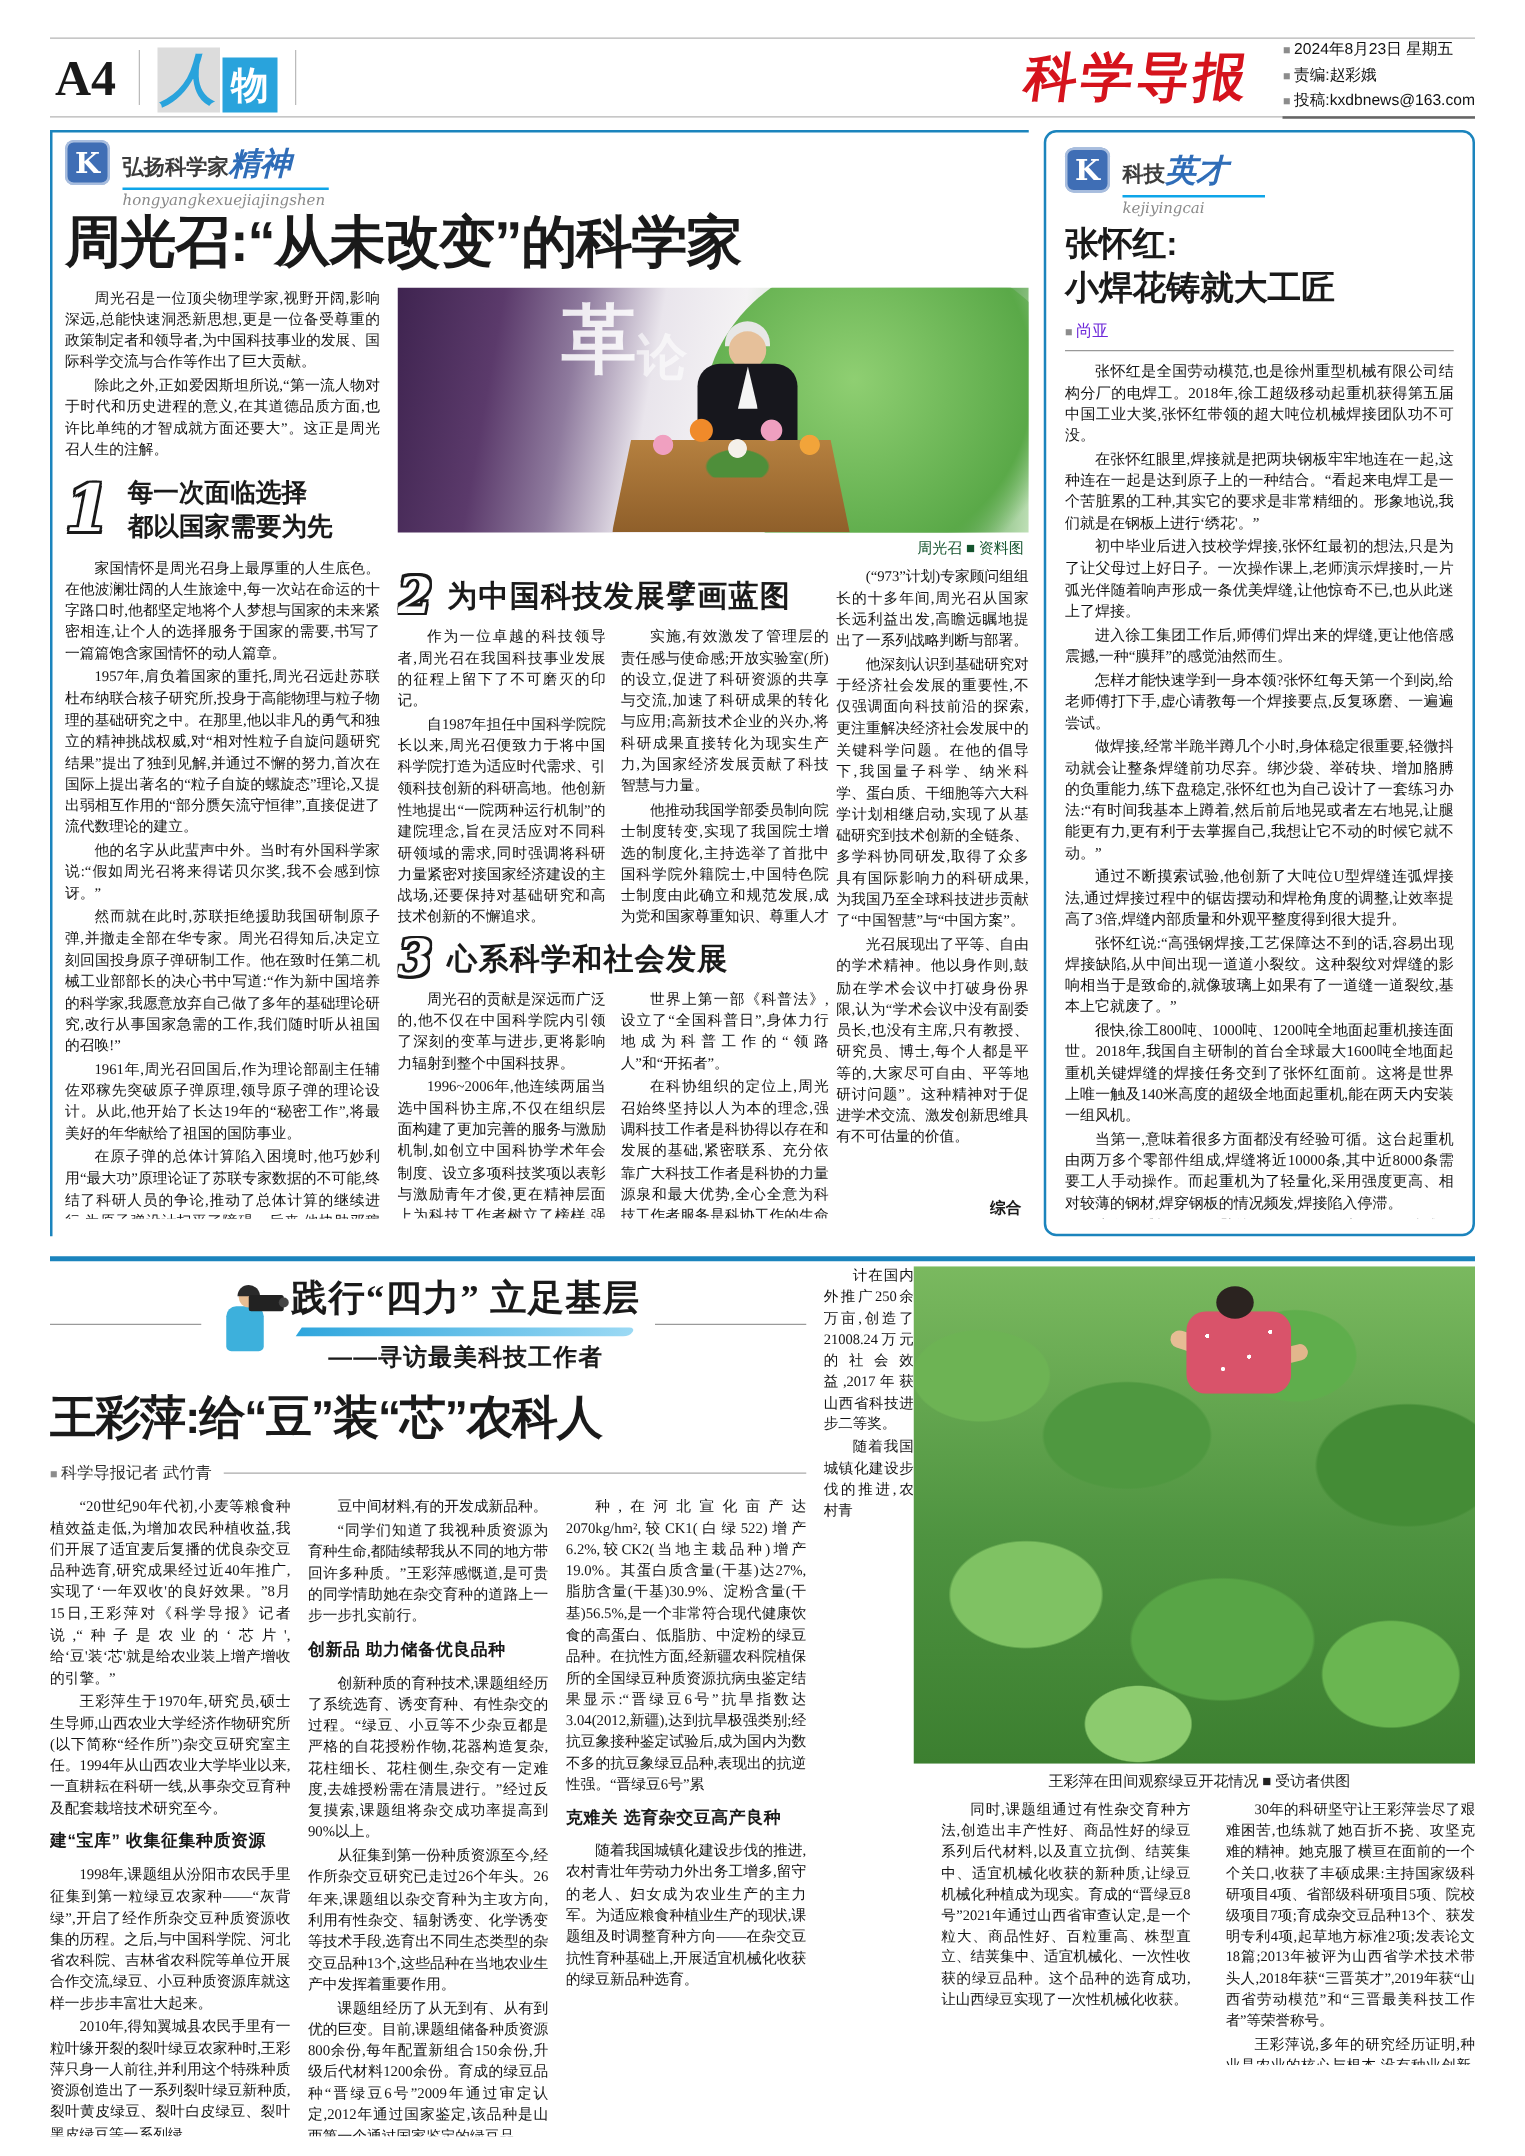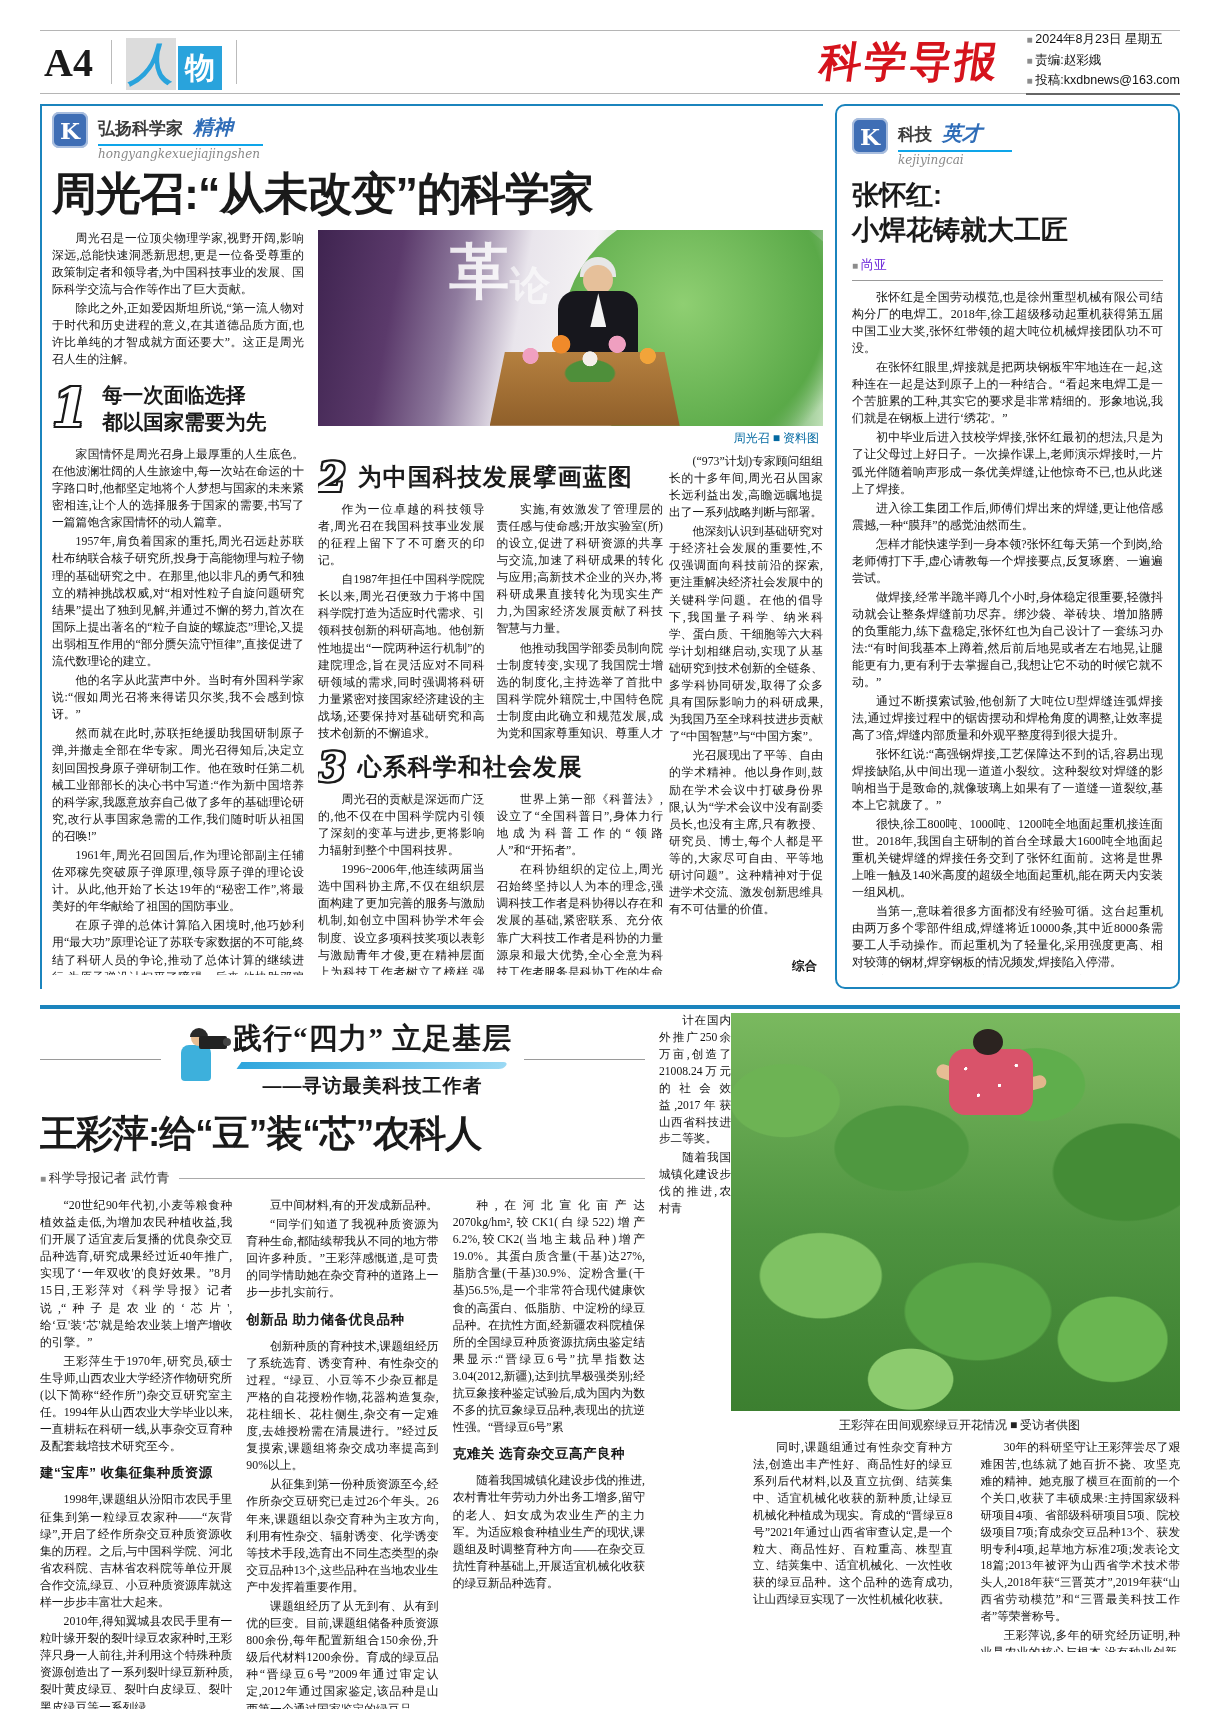--- a/index.html
+++ b/index.html
@@ -24,21 +24,21 @@
   .hd-info .sq::before{content:"■ ";color:#8c8c8c;font-size:10px;}
   .hd-info .last{border-bottom:2px solid #666;padding-bottom:2px;}
   
   .main-row{display:flex;margin-top:10px;height:885px;}
   .main-article{width:783px;flex:none;border-left:2px solid #1b84bd;border-top:2px solid #1b84bd;padding:6px 0 0 10px;box-sizing:border-box;}
   .badge-row{display:flex;align-items:flex-start;height:50px;}
   .kbadge{width:36px;height:36px;border-radius:7px;background:#3f6eb5;color:#fff;display:flex;align-items:center;justify-content:center;
           font-family:"DejaVu Serif",serif;font-weight:700;font-size:23px;box-shadow:inset 0 0 0 2px rgba(255,255,255,.55);flex:none;}
   .col-label{margin-left:10px;}
   .col-label .l1{font-size:17px;font-weight:700;color:#3c3c3c;display:flex;align-items:baseline;border-bottom:2px solid #0ea5e9;padding:2px 30px 3px 0;}
-  .col-label .script{font-family:"DejaVu Serif",serif;font-style:italic;font-weight:700;color:#2f6db8;font-size:20px;margin-left:10px;}
+  .col-label .script{font-family:"DejaVu Serif",serif;font-style:italic;font-weight:700;color:#2f6db8;font-size:25px;margin-left:0;}
   .col-label .pinyin{font-family:"DejaVu Serif",serif;font-style:italic;font-size:12px;color:#888;margin-top:1px;}
   .headline{font-size:45px;font-weight:900;letter-spacing:-1px;margin:6px 0 10px 0;line-height:1.15;}
   .main-body{display:flex;height:745px;}
   .art p{margin:0 0 2px 0;text-indent:2em;font-size:11.8px;line-height:1.45;text-align:justify;
          font-family:"Liberation Serif","DejaVu Serif",serif;color:#141414;}
   .mcol-left{width:252px;flex:none;overflow:hidden;height:100%;}
   .main-right{flex:1;margin-left:14px;display:flex;flex-direction:column;overflow:hidden;}
   .secnum{font-family:"DejaVu Serif",serif;font-style:italic;font-weight:700;color:#fff;line-height:1;flex:none;
           text-shadow:-2px -2px 0 #1a1a1a,2px -2px 0 #1a1a1a,-2px 2px 0 #1a1a1a,2px 2px 0 #1a1a1a,0 2px 0 #1a1a1a,2px 0 0 #1a1a1a,0 -2px 0 #1a1a1a,-2px 0 0 #1a1a1a;}
   .sec1-head{display:flex;align-items:center;gap:14px;margin:12px 0 10px 0;}
@@ -57,21 +57,21 @@
   .mp-suit{position:absolute;left:8px;top:34px;width:80px;height:100px;border-radius:18px 18px 0 0;background:#17171d;}
   .mp-shirt{position:absolute;left:40px;top:36px;width:16px;height:34px;background:#f4f4f4;clip-path:polygon(50% 0,100% 100%,0 100%);}
   .mp-podium{position:absolute;left:34%;bottom:0;width:190px;height:74px;background:linear-gradient(180deg,#b5803f,#8f5f2a);clip-path:polygon(8% 0,92% 0,100% 100%,0 100%);}
   .mp-flowers{position:absolute;left:37%;bottom:44px;width:170px;height:58px;
      background:radial-gradient(14px 14px at 15% 55%,#f0a0c0 0 55%,transparent 60%),
                 radial-gradient(16px 16px at 33% 35%,#f08a2a 0 55%,transparent 60%),
                 radial-gradient(13px 13px at 50% 60%,#f5f0ea 0 55%,transparent 60%),
                 radial-gradient(15px 15px at 66% 35%,#ef9fc0 0 55%,transparent 60%),
                 radial-gradient(14px 14px at 84% 55%,#f2a43a 0 55%,transparent 60%),
                 radial-gradient(40px 22px at 50% 85%,#4e8f3a 0 60%,transparent 65%);}
-  .photo-cap{text-align:right;font-size:12px;padding:4px 4px 6px 0;color:#0369a1;flex:none;font-family:"Liberation Serif",serif;}
+  .photo-cap{text-align:right;font-size:12px;padding:4px 4px 6px 0;color:#14532d;flex:none;font-family:"Liberation Serif",serif;}
   .sec23{flex:1;display:flex;overflow:hidden;}
   .sec23-left{width:345px;flex:none;display:flex;flex-direction:column;overflow:hidden;}
   .cols2{display:flex;gap:12px;overflow:hidden;}
   .cols2 .tcol{flex:1;overflow:hidden;}
   .upper{height:242px;flex:none;}
   .lower{flex:1;}
   .colC{flex:1;margin-left:6px;overflow:hidden;display:flex;flex-direction:column;}
   .tail{text-align:right;font-weight:700;font-size:12.5px;padding:2px 6px 0 0;font-family:"Liberation Serif",serif;}
   
   .sidebar{width:345px;flex:none;margin-left:12px;border:2px solid #1b84bd;border-radius:10px;

